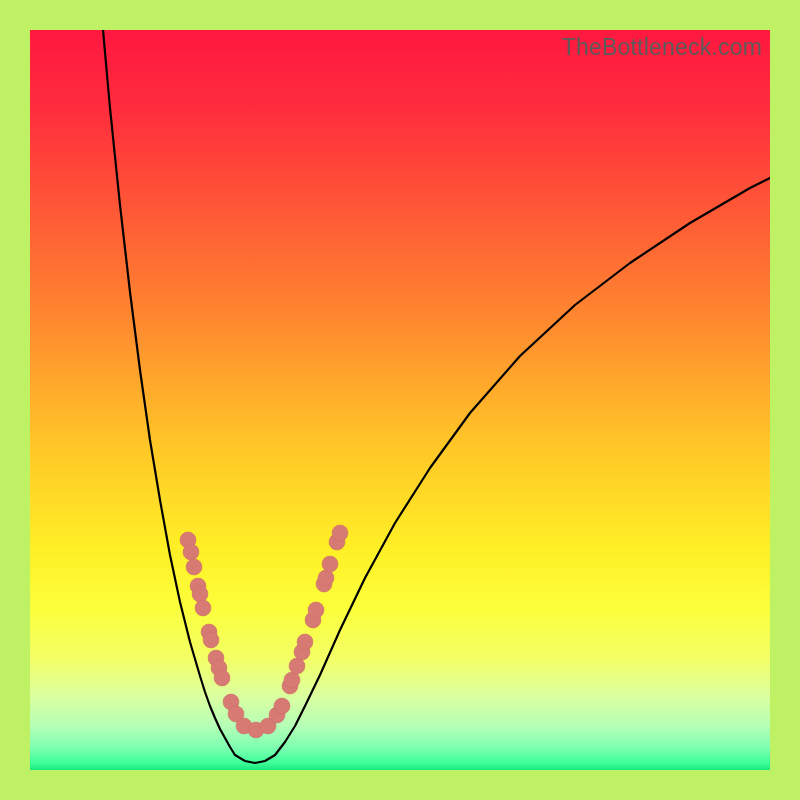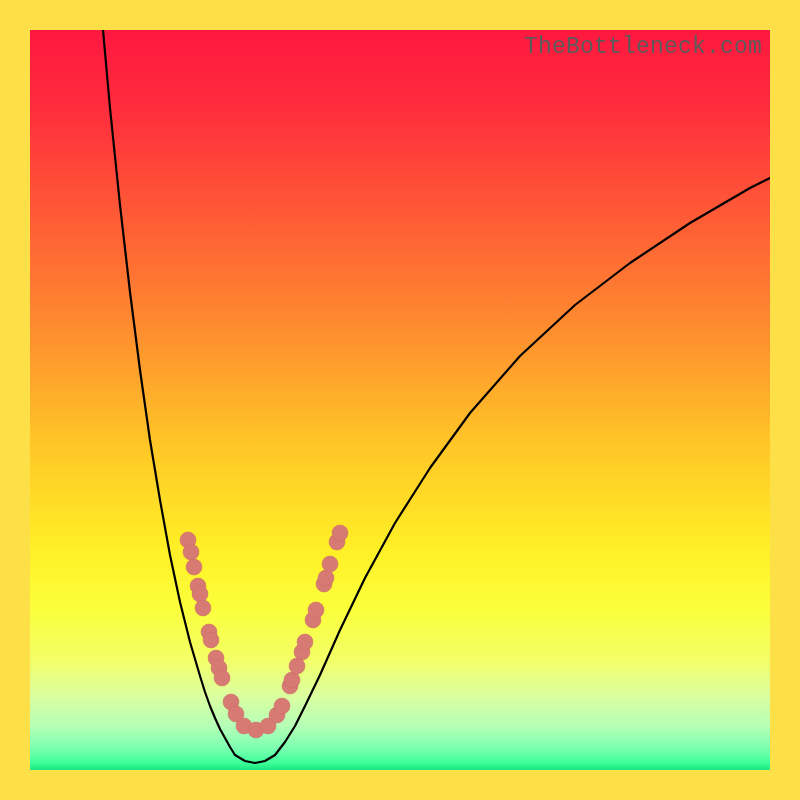--- a/index.html
+++ b/index.html
@@ -10,22 +10,21 @@
     background: #000;
     overflow: hidden;
     font-family: Arial, Helvetica, sans-serif;
   }
   .frame {
     position: absolute;
     left: 0;
     top: 0;
     width: 800px;
     height: 800px;
-    background: #fde047;
-    font-family: Liberation Mono, monospace;
+    background: #bef264;
   }
   .plot {
     position: absolute;
     left: 30px;
     top: 30px;
     width: 740px;
     height: 740px;
     overflow: hidden;
   }
   .gradient {

